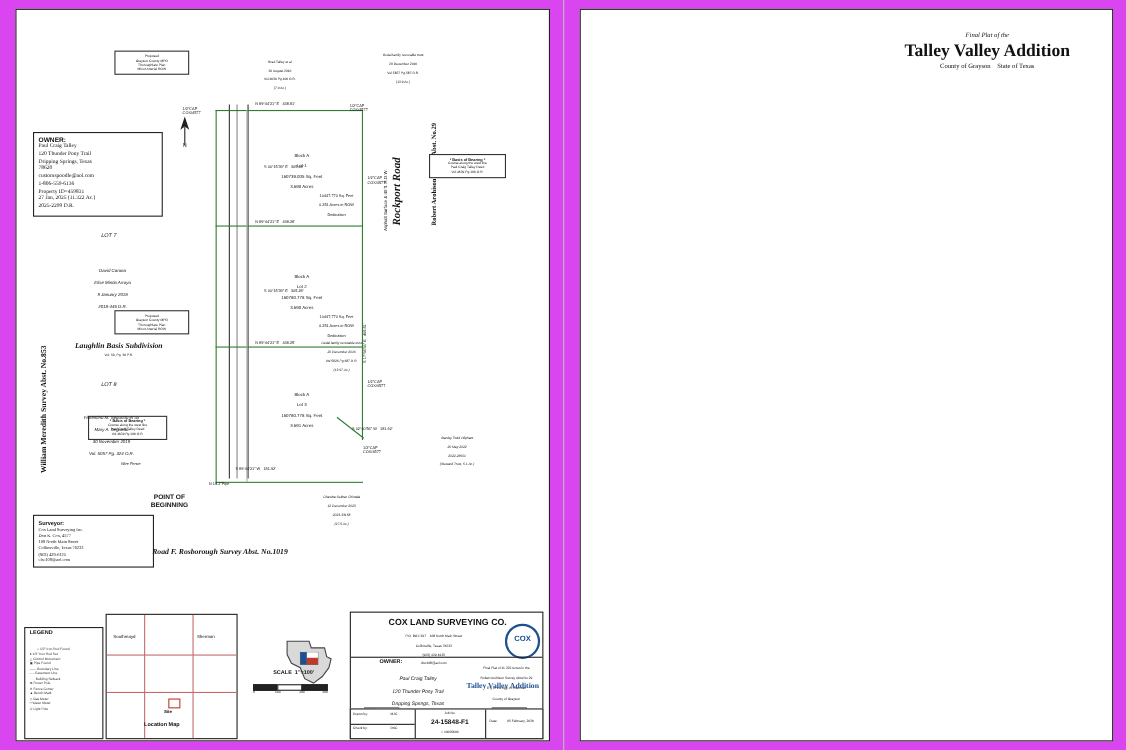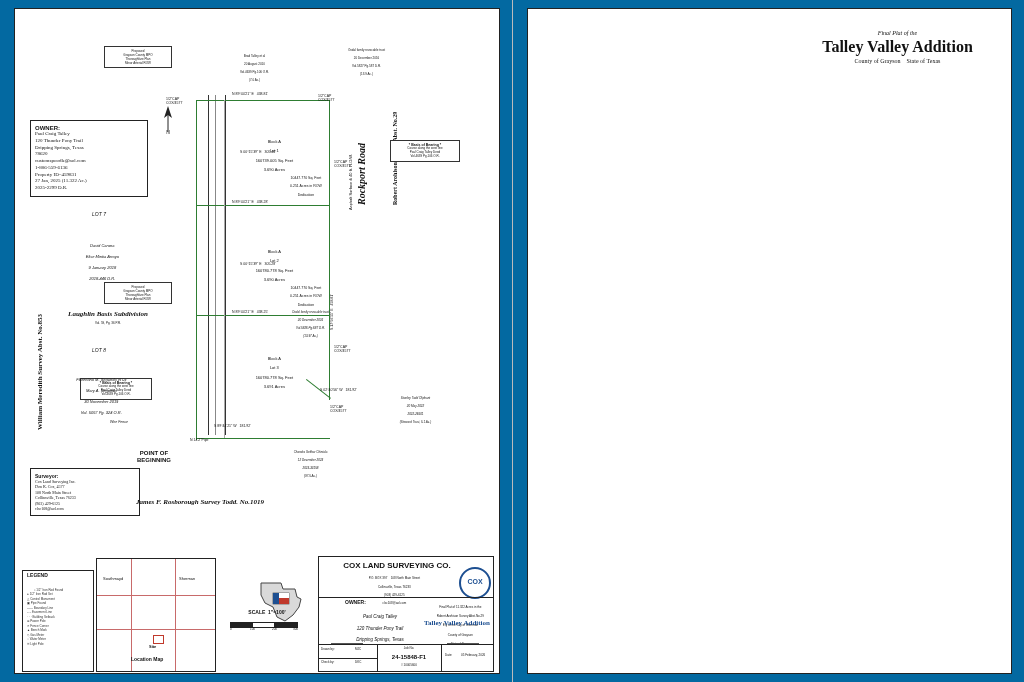--- a/index.html
+++ b/index.html
@@ -2,21 +2,21 @@
 <html><head>
 <meta charset="utf-8">
 <style>
   html,body{margin:0;padding:0;}
   body{
     width:1024px;height:682px;background:#ffffff;
     font-family:"Liberation Sans", sans-serif;
     color:#111;overflow:hidden;
   }
   .sheet-wrap{position:absolute;inset:0;display:flex;}
-  .sheet{position:relative;background:#0369a1;}
+  .sheet{position:relative;background:#d946ef;}
   .sheet.left{width:512px;height:682px;}
   .sheet.right{width:512px;height:682px;border-left:1px solid #bbb;}
   .border{
     position:absolute;border:1px solid #222;background:#fff;
   }
   .s-left .border{left:14px;top:8px;right:12px;bottom:8px;}
   .s-right .border{left:14px;top:8px;right:12px;bottom:8px;}
 
   .box{position:absolute;border:1px solid #222;background:#fff;}
   .txt{position:absolute;white-space:pre-wrap;line-height:1.18;}
@@ -265,21 +265,21 @@
     <div class="txt tiny center" style="left:62px;top:322px;width:92px;">Vol. 59, Pg. 36 P.R.</div>
 
     <div class="txt t5 i center" style="left:62px;top:348px;width:74px;">LOT 8</div>
     <div class="txt t4 center i" style="left:46px;top:372px;width:104px;line-height:1.35;">
       <span>Florentino M. Segundo et ux</span><br>
       <span>Mary A. Segundo</span><br>
       <span>30 November 2019</span><br>
       <span>Vol. 5057 Pg. 324 O.R.</span>
     </div>
 
-    <div class="txt t7 b i center serif" style="left:100px;top:498px;width:200px;">James F. Rosborough Survey Todd. No.1019</div>
+    <div class="txt t7 b i center serif" style="left:100px;top:498px;width:200px;">Road F. Rosborough Survey Abst. No.1019</div>
 
     <div class="legend" style="left:22px;top:570px;width:70px;height:100px;">
       <div class="txt t5 b" style="left:4px;top:2px;">LEGEND</div>
       <div class="txt tiny" style="left:4px;top:12px;line-height:1.5;color:#333;">
         ○ 1/2" Iron Rod Found<br>● 1/2" Iron Rod Set<br>△ Control Monument<br>▣ Pipe Found<br>—— Boundary Line<br>– – Easement Line<br>· · · Building Setback<br>⊗ Power Pole<br>✕ Fence Corner<br>▲ Bench Mark<br>◇ Gas Meter<br>□ Water Meter<br>※ Light Pole
       </div>
     </div>
 
     <div class="locmap" style="left:96px;top:558px;width:118px;height:112px;">
       <div class="road-l" style="left:0;top:36px;width:118px;height:1px;background:#c86a6a;"></div>
@@ -308,21 +308,21 @@
         <ellipse cx="17" cy="11" rx="12" ry="7" fill="none" stroke="#333" stroke-width="1"></ellipse>
         <line x1="8" y1="16" x2="11" y2="38" stroke="#333" stroke-width="1"></line>
         <line x1="26" y1="16" x2="23" y2="38" stroke="#333" stroke-width="1"></line>
         <line x1="17" y1="18" x2="17" y2="38" stroke="#333" stroke-width="1"></line>
         <line x1="9" y1="26" x2="25" y2="26" stroke="#333" stroke-width="0.8"></line>
         <line x1="10" y1="32" x2="24" y2="32" stroke="#333" stroke-width="0.8"></line>
       </svg>
     </div>
 
     <div class="titleblock" style="left:318px;top:556px;width:174px;height:114px;">
-      <div class="txt t8 b center" style="left:12px;top:4px;width:132px;">COX LAND SURVEYING CO.</div>
+      <div class="txt t8 b center" style="left:22px;top:4px;width:132px;">COX LAND SURVEYING CO.</div>
       <div class="txt tiny center" style="left:6px;top:15px;width:132px;line-height:1.4;">
         <span>P.O. BOX 397    108 North Main Street</span><br>
         <span>Collinsville, Texas 76233</span><br>
         <span>(903) 429-6125</span><br>
         <span>clsc108@aol.com</span>
       </div>
       <div class="coxlogo" style="left:140px;top:10px;width:28px;height:28px;">
         <div class="txt t7 b center" style="left:0;top:9px;width:28px;color:#1d4f91;">COX</div>
       </div>
       <div class="tb-row" style="left:0;top:40px;width:174px;"></div>

